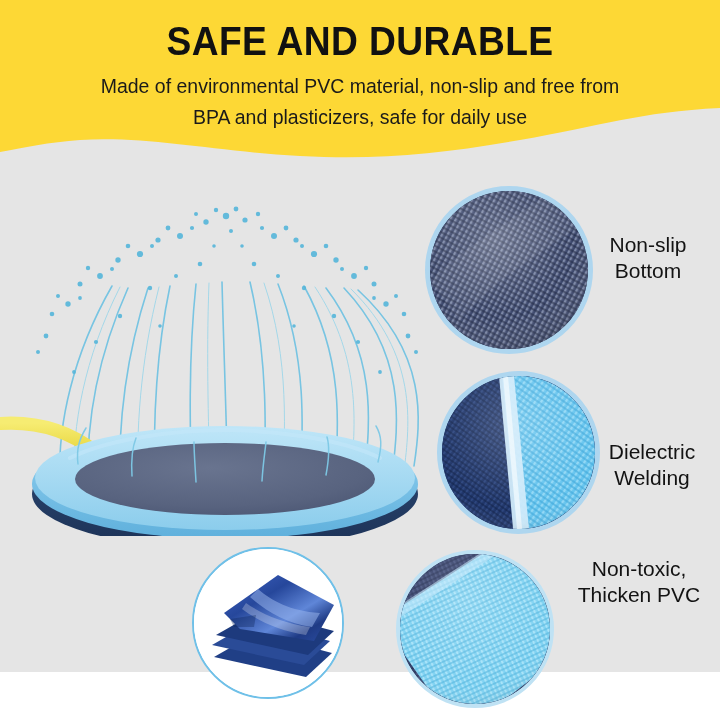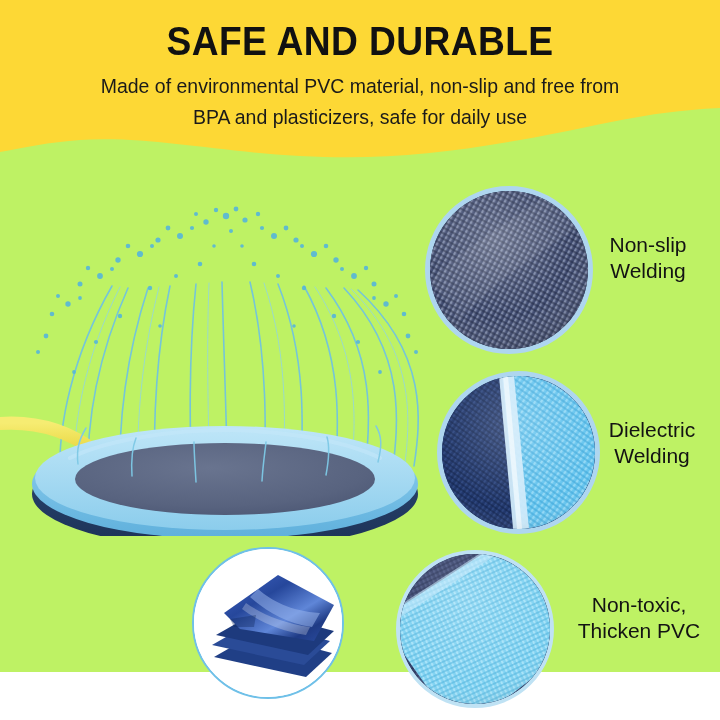--- a/index.html
+++ b/index.html
@@ -1,21 +1,21 @@
 <!DOCTYPE html>
 <html><head>
 <meta charset="utf-8">
 <style>
   html,body{margin:0;padding:0;}
   body{
     width:720px;height:720px;overflow:hidden;background:#fff;
     font-family:"Liberation Sans","DejaVu Sans",sans-serif;
     position:relative;
   }
-  #page{position:absolute;inset:0;width:720px;height:672px;background:#bef264;}
+  #page{position:absolute;inset:0;width:720px;height:672px;background:#e5e5e5;}
 
   
   .banner{position:absolute;left:0;top:0;width:720px;height:172px;overflow:hidden;}
   .banner-bg{position:absolute;inset:0;}
   .banner-text{position:absolute;left:0;top:0;width:720px;text-align:center;}
   .title{
     margin:0;padding-top:20px;
     font-size:40px;line-height:42px;font-weight:700;
     letter-spacing:0.4px;color:#111111;
     transform:scaleX(0.93);transform-origin:center top;
@@ -37,31 +37,31 @@
   }
 
   
   #c-nonslip{left:425px;top:186px;width:168px;height:168px;
     background:#2e3a5c;border:5px solid #aed6ef;box-sizing:border-box;}
   #lbl-nonslip{left:578px;top:232px;width:140px;}
 
   
   #c-weld{left:437px;top:371px;width:163px;height:163px;
     border:5px solid #aed6ef;box-sizing:border-box;background:#1e3568;}
-  #lbl-weld{left:586px;top:417px;width:132px;}
+  #lbl-weld{left:586px;top:439px;width:132px;}
 
   
   #c-fold{left:192px;top:547px;width:152px;height:152px;
     border:2px solid #6fc0e8;box-sizing:border-box;background:#ffffff;}
   #lbl-fold{left:8px;top:589px;width:182px;}
 
   
   #c-toxic{left:396px;top:550px;width:158px;height:158px;
     border:4px solid #bfe2f4;box-sizing:border-box;background:#2b3c63;}
-  #lbl-toxic{left:560px;top:592px;width:158px;}
+  #lbl-toxic{left:560px;top:556px;width:158px;}
 
   .tex{position:absolute;inset:0;}
 </style>
 </head>
 <body>
 
 <div id="page">
 
   <div class="banner">
     <svg class="banner-bg" width="720" height="172" viewBox="0 0 720 172">
@@ -236,21 +236,21 @@
           <stop offset="60%" stop-color="#ffffff" stop-opacity="0.02"></stop>
           <stop offset="100%" stop-color="#000000" stop-opacity="0.30"></stop>
         </radialGradient>
       </defs>
       <rect width="168" height="168" fill="url(#mesh)"></rect>
       <rect width="168" height="168" fill="url(#nsShade)"></rect>
       <path d="M0,90 C40,50 70,40 120,0 L168,0 L168,20 C120,60 70,80 30,130 Z" fill="#ffffff" opacity="0.07"></path>
     </svg>
   </div>
   <div class="label" id="lbl-nonslip">Non-slip
-Welding</div>
+Bottom</div>
 
   <div class="circle" id="c-weld">
     <svg class="tex" width="163" height="163" viewBox="0 0 163 163">
       <defs>
         <pattern id="darkTex" width="4.5" height="4.5" patternUnits="userSpaceOnUse" patternTransform="rotate(35)">
           <rect width="4.5" height="4.5" fill="#1d3367"></rect>
           <rect width="2" height="4.5" fill="#33508c" opacity="0.6"></rect>
           <rect width="4.5" height="1.8" fill="#0f1f45" opacity="0.5"></rect>
         </pattern>
         <pattern id="liteTex" width="5" height="5" patternUnits="userSpaceOnUse" patternTransform="rotate(35)">

